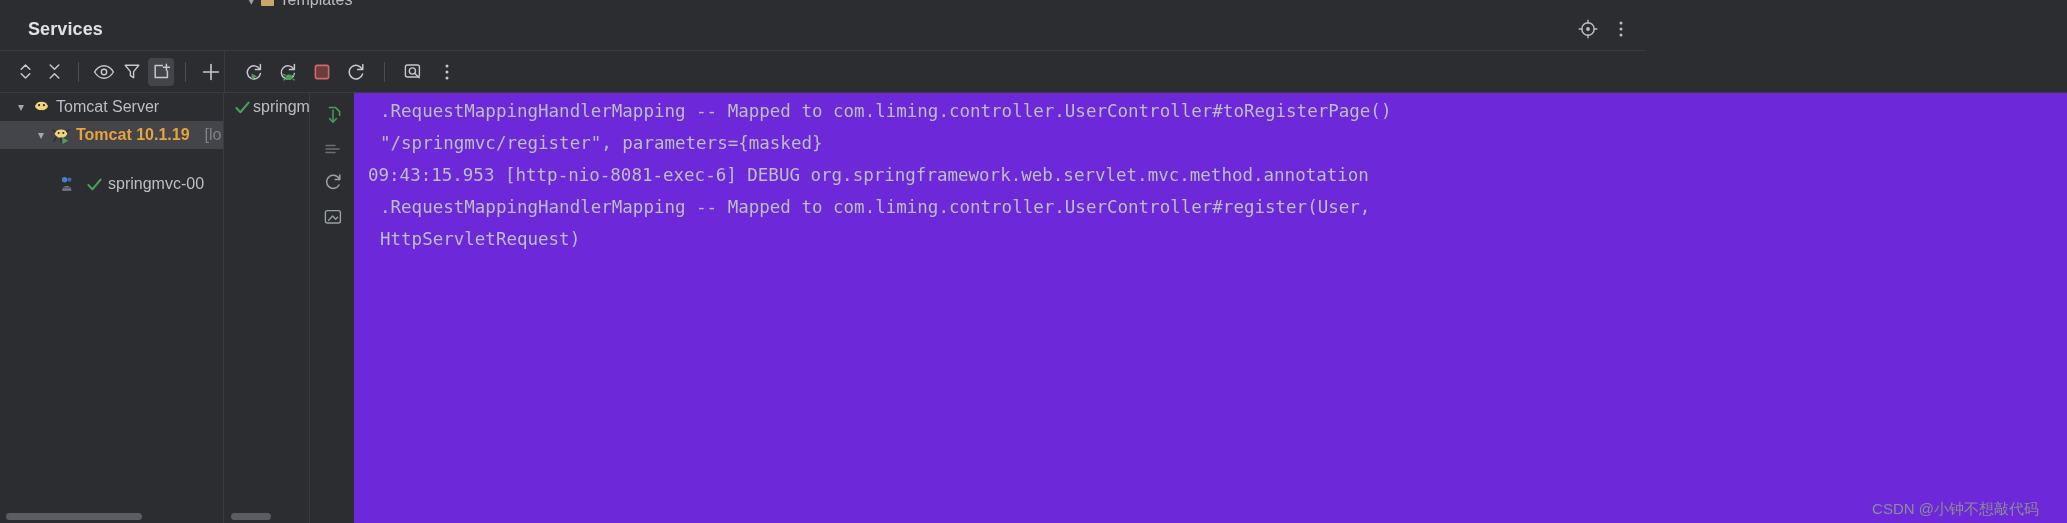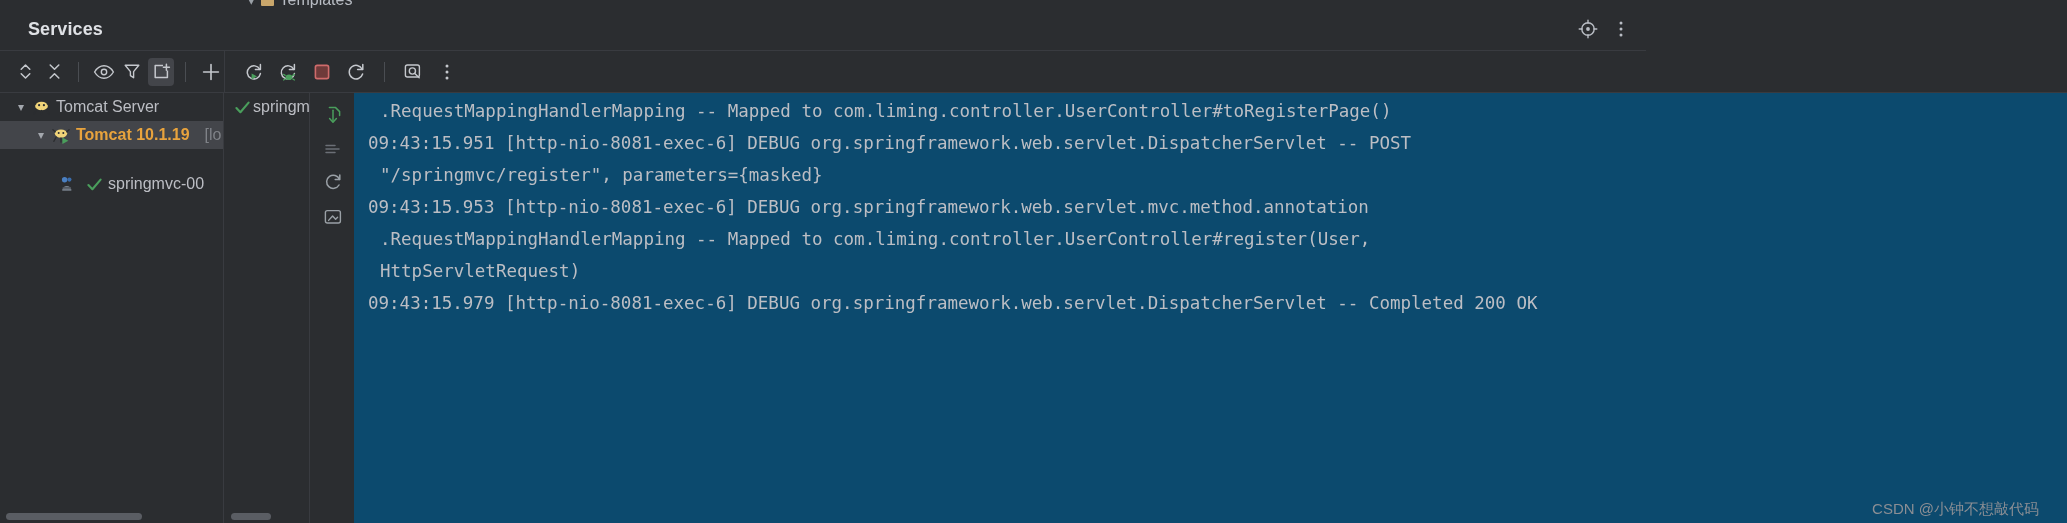--- a/index.html
+++ b/index.html
@@ -100,21 +100,21 @@
   .gutter {
     position: absolute; left: 311px; top: 0; width: 43px; height: 430px;
     background: #2b2d30; overflow: hidden;
     display: flex; flex-direction: column; align-items: center; padding-top: 9px; gap: 8px;
   }
   .g-ic { width: 26px; height: 26px; display: flex; align-items: center; justify-content: center; border-radius: 3px; }
 
   
   .console {
     position: absolute; left: 354px; top: 0; right: 0; height: 430px;
-    background: #0c4a6e; overflow: hidden;
+    background: #6d28d9; overflow: hidden;
     font-family: "DejaVu Sans Mono", "Liberation Mono", monospace;
     font-size: 17.5px; line-height: 32px;
     padding-top: 2px;
   }
   .lline { white-space: pre; color: #bcbec4; padding-left: 14px; height: 32px; }
   .lline.cont { padding-left: 26px; }
   .lline .hl {
     display: inline-block; padding: 0 4px; margin-left: -4px;
     border: 2px solid #c061cb; background: #1e1f22; line-height: 26px;
   }
@@ -338,23 +338,21 @@
       <div class="g-ic">
         <svg width="22" height="22" viewBox="0 0 22 22">
           <rect x="3.4" y="4.6" width="15" height="12.4" rx="2" fill="none" stroke="#9aa0a6" stroke-width="1.4"></rect>
           <path d="M6.6 14.4l4-4.4 3 3.2 2-2" fill="none" stroke="#9aa0a6" stroke-width="1.4" stroke-linecap="round" stroke-linejoin="round"></path>
         </svg>
       </div>
     </div>
 
     <div class="console">
       <div class="lline cont">.RequestMappingHandlerMapping -- Mapped to com.liming.controller.UserController#toRegisterPage()</div>
-      <div class="lline">09:43:15.951 [http-nio-8081-exec-6] DEBUG org.springframework.web.servlet.DispatcherServlet -- POST</div>
       <div class="lline cont">"/springmvc/register", parameters={masked}</div>
       <div class="lline">09:43:15.953 [http-nio-8081-exec-6] DEBUG org.springframework.web.servlet.mvc.method.annotation</div>
       <div class="lline cont">.RequestMappingHandlerMapping -- Mapped to com.liming.controller.UserController#register(User,</div>
       <div class="lline cont">HttpServletRequest)</div>
-      <div class="lline">09:43:15.979 [http-nio-8081-exec-6] DEBUG org.springframework.web.servlet.DispatcherServlet -- Completed 200 OK</div>
     </div>
 
     <div class="wm">CSDN @小钟不想敲代码</div>
   </div>
 </div>
 
 </body></html>

